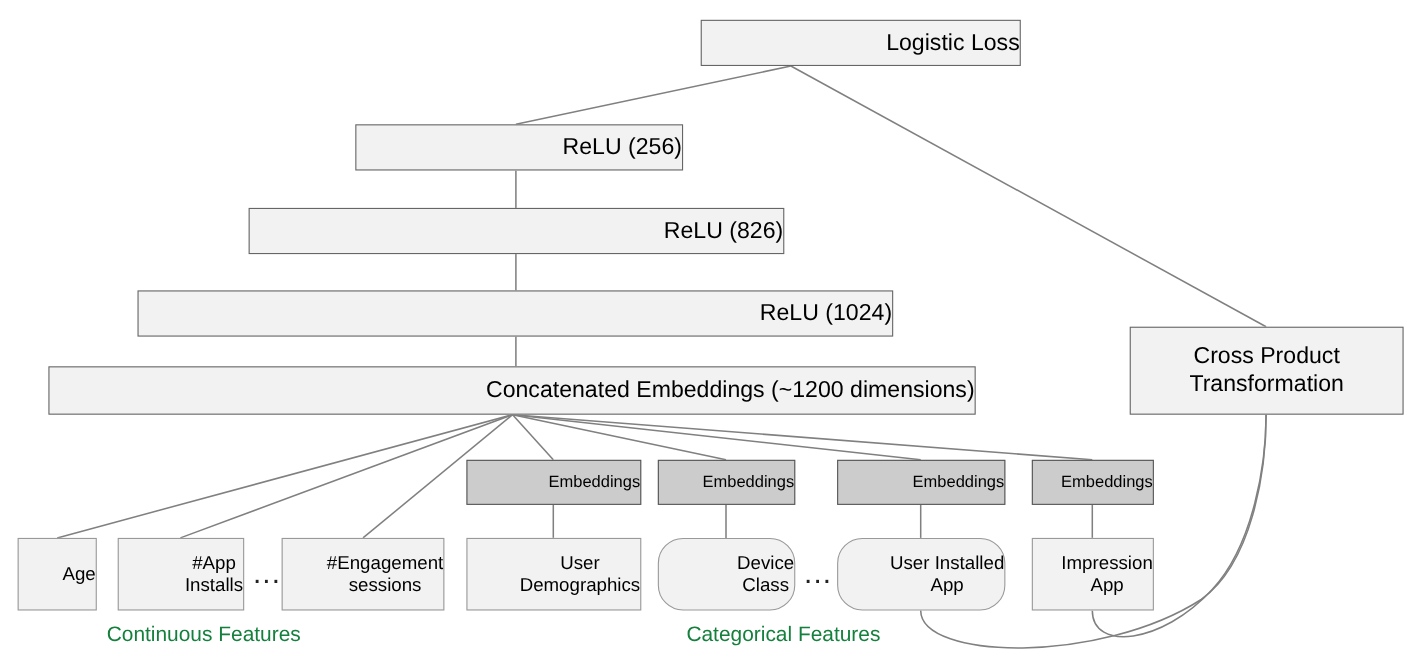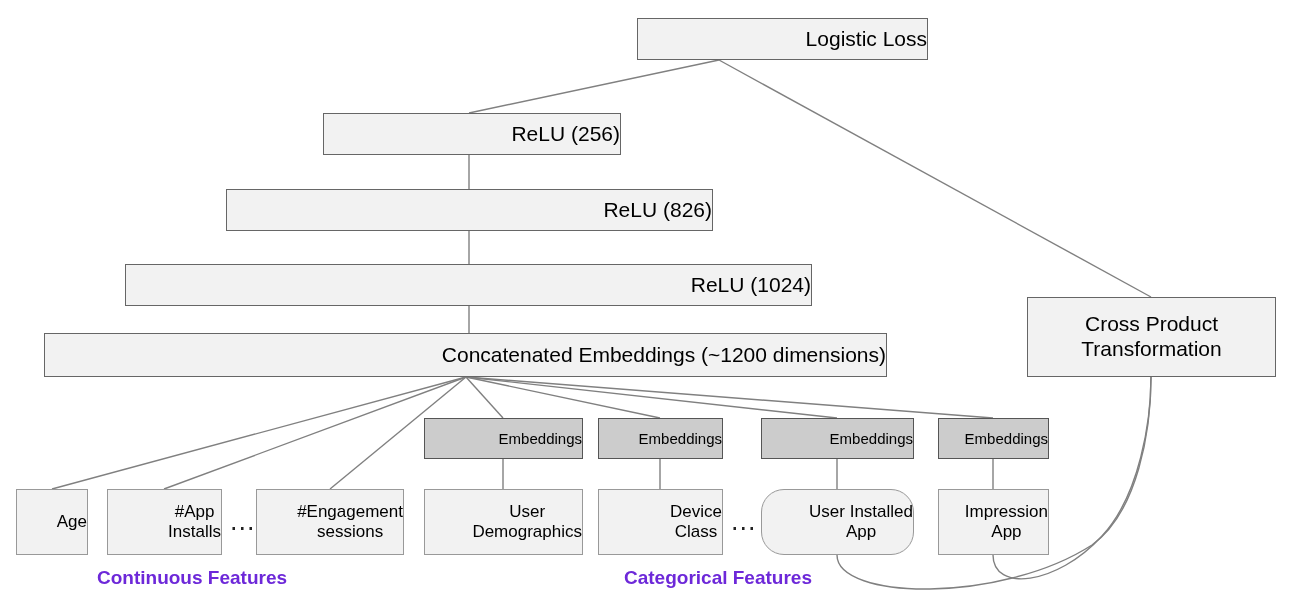--- a/index.html
+++ b/index.html
@@ -55,22 +55,22 @@
     font-size: 27px;
     color: #222222;
     letter-spacing: 1px;
     line-height: 1;
     z-index: 3;
     font-family: "Liberation Sans", sans-serif;
   }
   .grouplabel {
     position: absolute;
     font-size: 19px;
-    font-weight: bold;
-    color: #6d28d9;
+    font-weight: normal;
+    color: #15803d;
     white-space: nowrap;
     z-index: 3;
   }
 </style>
 </head>
 <body>
 
 <div id="canvas">
 
   <svg id="edges" viewBox="0 0 1295 611" width="1295" height="611">
@@ -149,21 +149,21 @@
 Installs</span>
   </div>
   <div class="node leaf" style="left:256px; top:489px; width:148px; height:66px; white-space:pre-line;">
     <span>#Engagement
 sessions</span>
   </div>
   <div class="node leaf" style="left:424px; top:489px; width:159px; height:66px; white-space:pre-line;">
     <span>User
 Demographics</span>
   </div>
-  <div class="node leaf" style="left:598px; top:489px; width:125px; height:66px; white-space:pre-line;">
+  <div class="node leaf" style="left:598px; top:489px; width:125px; height:66px; white-space:pre-line;border-radius:23px;">
     <span>Device
 Class</span>
   </div>
   <div class="node leaf" style="left:761px; top:489px; width:153px; height:66px; white-space:pre-line;border-radius:23px;">
     <span>User Installed
 App</span>
   </div>
   <div class="node leaf" style="left:938px; top:489px; width:111px; height:66px; white-space:pre-line;">
     <span>Impression
 App</span>

